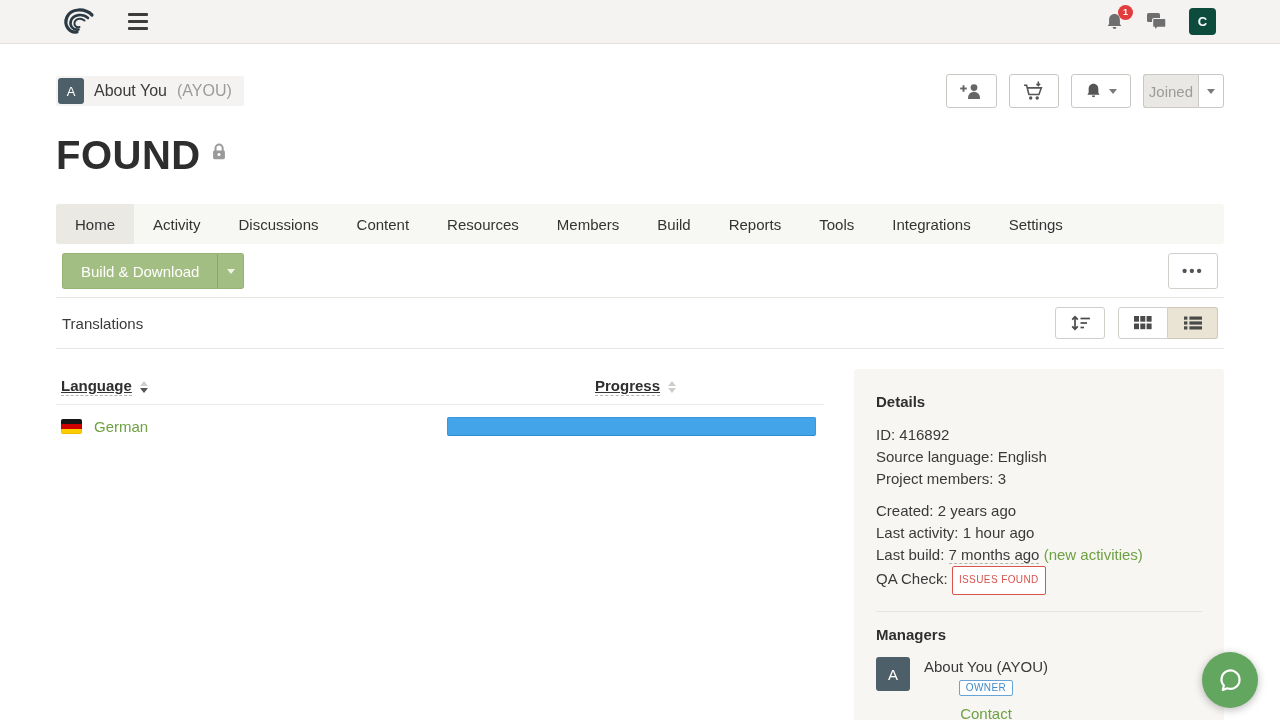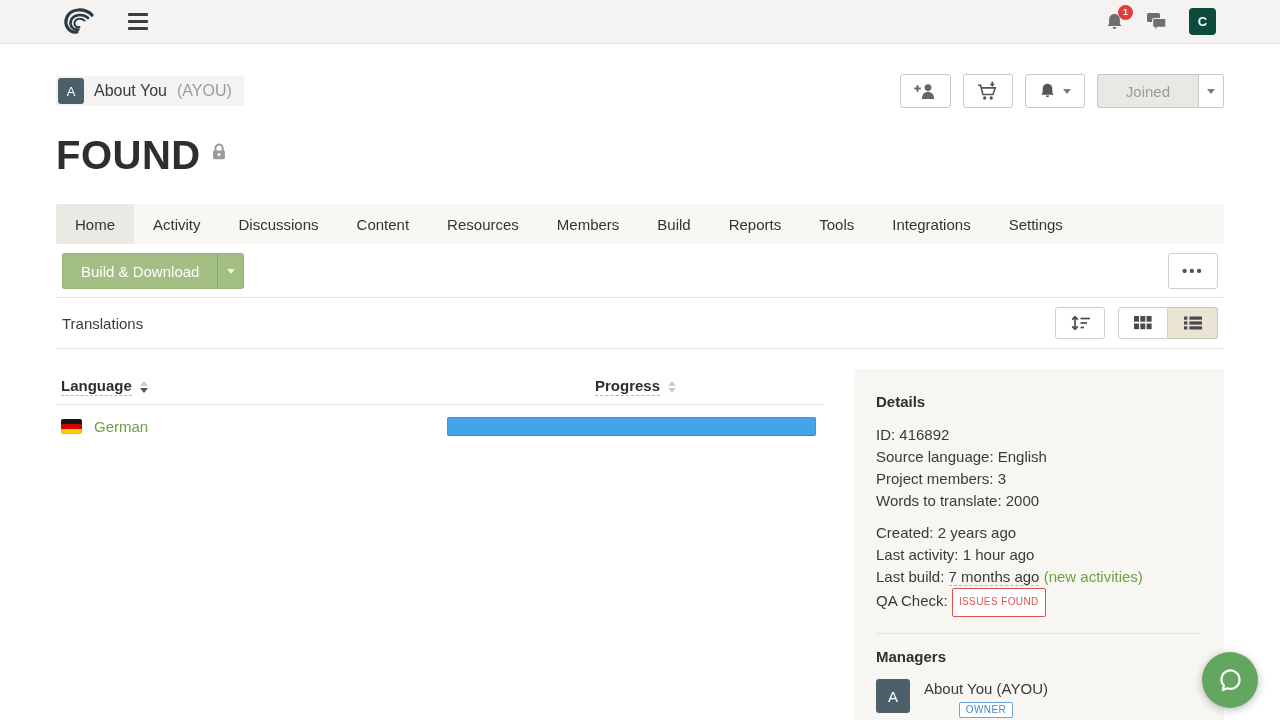--- a/index.html
+++ b/index.html
@@ -33,21 +33,21 @@
     display:flex; align-items:center; justify-content:center; font-size:13px; }
   .org-name { font-size:16px; color:#3a3a3a; }
   .org-code { font-size:16px; color:#9b9b98; }
   .action-buttons { display:flex; align-items:center; gap:12px; }
   .abtn { height:34px; background:#fff; border:1px solid #c9c8c3; border-radius:3px;
     display:inline-flex; align-items:center; justify-content:center; gap:7px; padding:0 13px; }
   .caret { width:0; height:0; border-left:4px solid transparent; border-right:4px solid transparent;
     border-top:5px solid #7a7a76; display:inline-block; }
   .btn-group { display:inline-flex; }
   .joined { height:34px; background:#e9e8e4; border:1px solid #c9c8c3; border-right:none;
-    border-radius:3px 0 0 3px; color:#9b9b98; font-size:15px; padding:0 28px; }
+    border-radius:3px 0 0 3px; color:#9b9b98; font-size:15px; padding:0 5px; }
   .joined-caret { height:34px; width:26px; background:#fff; border:1px solid #c9c8c3;
     border-radius:0 3px 3px 0; display:inline-flex; align-items:center; justify-content:center; }
 
   
   .title-row { margin-top:24px; display:flex; align-items:flex-start; gap:10px; }
   .project-title { font-size:40px; font-weight:600; color:#2e2e2e; line-height:46px; letter-spacing:.5px; }
   .lock { margin-top:10px; }
 
   
   .tabs { margin-top:26px; background:#f7f7f4; border-radius:3px; display:flex; height:40px; }
@@ -74,21 +74,21 @@
     display:inline-flex; align-items:center; justify-content:center; }
   .toggle-group { display:inline-flex; }
   .toggle-group .ctl-btn:first-child { border-radius:3px 0 0 3px; }
   .toggle-group .ctl-btn:last-child { border-radius:0 3px 3px 0; border-left:none; }
   .ctl-btn.active { background:#e9e4d4; border-color:#cdc8b8; }
   .hr2 { border-top:1px solid #e7e6e1; }
 
   
   .main-cols { display:flex; margin-top:20px; align-items:flex-start; }
   .lang-table { width:768px; }
-  .thead { display:flex; height:36px; align-items:center; border-bottom:1px solid #ebebe6; }
+  .thead { display:flex; height:36px; align-items:center; border-bottom:1px solid #ebebe6;text-decoration:underline; }
   .th-label { font-size:15px; font-weight:bold; color:#2f2f2f; border-bottom:1px dashed #b5b5b0; padding-bottom:1px; }
   .col-lang { width:391px; display:flex; align-items:center; gap:8px; padding-left:5px; }
   .col-prog { flex:1; display:flex; align-items:center; justify-content:center; gap:8px; }
   .sort-arrows { display:inline-flex; flex-direction:column; gap:2px; }
   .tri-up { width:0; height:0; border-left:4px solid transparent; border-right:4px solid transparent; border-bottom:5px solid #cfcfca; }
   .tri-down { width:0; height:0; border-left:4px solid transparent; border-right:4px solid transparent; border-top:5px solid #cfcfca; }
   .tri-down.dark { border-top-color:#555; }
   .trow { display:flex; align-items:center; height:43px; border-bottom:1px solid #efefe9; }
   .trow:last-child { border-bottom:none; }
   .cell-lang { width:391px; display:flex; align-items:center; gap:12px; padding-left:5px; }
@@ -326,21 +326,20 @@
           </a>
         </div>
       </div>
     </div>
 
     <aside class="side-panel">
       <div class="panel-h">Details</div>
       <div class="info-line">ID: 416892</div>
       <div class="info-line">Source language: English</div>
       <div class="info-line">Project members: 3</div>
-      <div class="info-line">Words to translate: 2000</div>
 
       <div class="info-group2">
         <div class="info-line">Created: 2 years ago</div>
         <div class="info-line">Last activity: 1 hour ago</div>
         <div class="info-line">
           <span>Last build:</span>
           <span class="dashed">7 months ago</span>
           <a class="green-link">(new activities)</a>
         </div>
         <div class="info-line">

